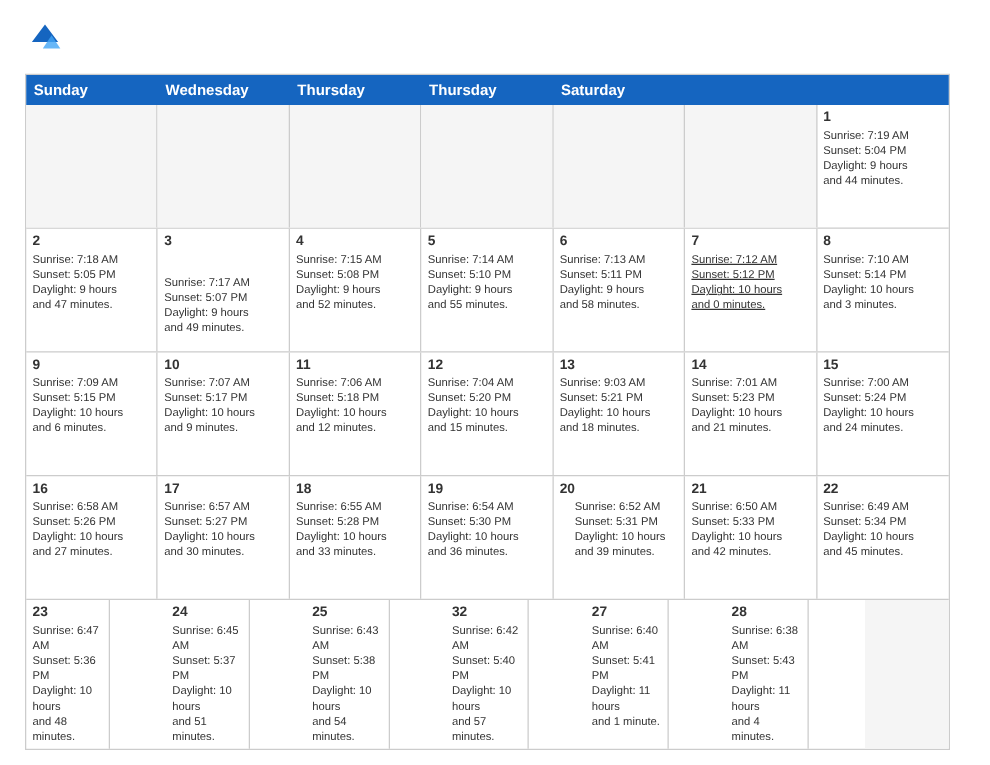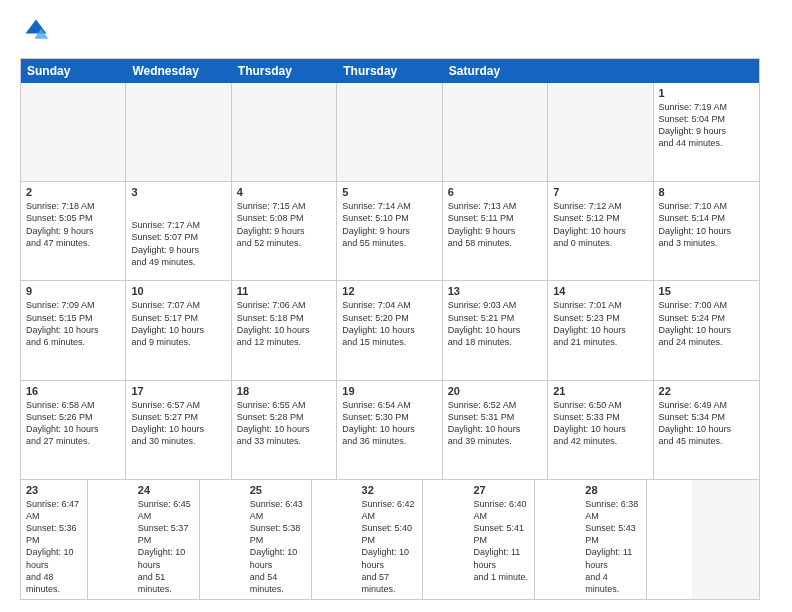--- a/index.html
+++ b/index.html
@@ -182,21 +182,21 @@
           </div>
           <div class="cal-cell">
             <div class="day-num">6</div>
             <div class="cell-info" style="white-space: pre-line;">Sunrise: 7:13 AM
 Sunset: 5:11 PM
 Daylight: 9 hours
 and 58 minutes.</div>
           </div>
           <div class="cal-cell">
             <div class="day-num">7</div>
-            <div class="cell-info" style="white-space: pre-line;">Sunrise: 7:12 AM
+            <div class="cell-info" style="white-space: pre-line; text-decoration: underline;">Sunrise: 7:12 AM
 Sunset: 5:12 PM
 Daylight: 10 hours
 and 0 minutes.</div>
           </div>
           <div class="cal-cell">
             <div class="day-num">8</div>
             <div class="cell-info" style="white-space: pre-line;">Sunrise: 7:10 AM
 Sunset: 5:14 PM
 Daylight: 10 hours
 and 3 minutes.</div>
@@ -277,21 +277,21 @@
           </div>
           <div class="cal-cell">
             <div class="day-num">19</div>
             <div class="cell-info" style="white-space: pre-line;">Sunrise: 6:54 AM
 Sunset: 5:30 PM
 Daylight: 10 hours
 and 36 minutes.</div>
           </div>
           <div class="cal-cell">
             <div class="day-num">20</div>
-            <div class="cell-info" style="white-space: pre-line;">Sunrise: 6:52 AM
+            <div class="cell-info" style="white-space: pre-line; margin-left: 12px;">Sunrise: 6:52 AM
 Sunset: 5:31 PM
 Daylight: 10 hours
 and 39 minutes.</div>
           </div>
           <div class="cal-cell">
             <div class="day-num">21</div>
             <div class="cell-info" style="white-space: pre-line;">Sunrise: 6:50 AM
 Sunset: 5:33 PM
 Daylight: 10 hours
 and 42 minutes.</div>

